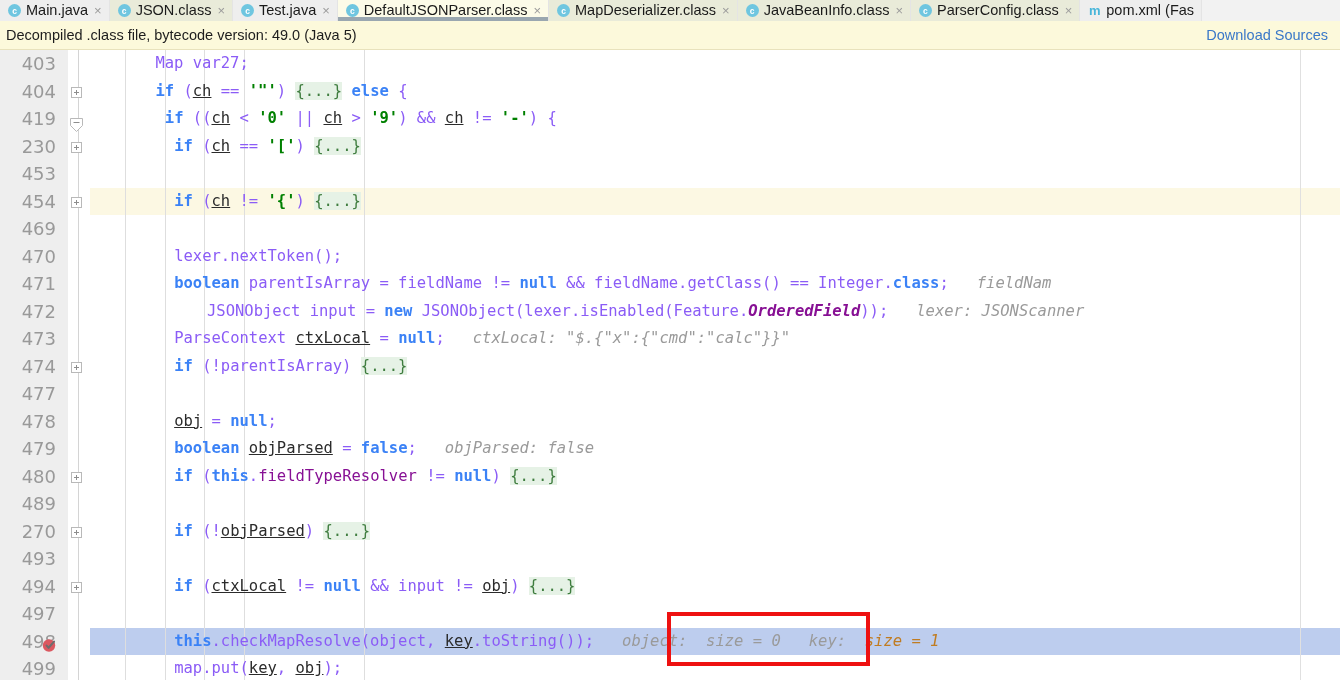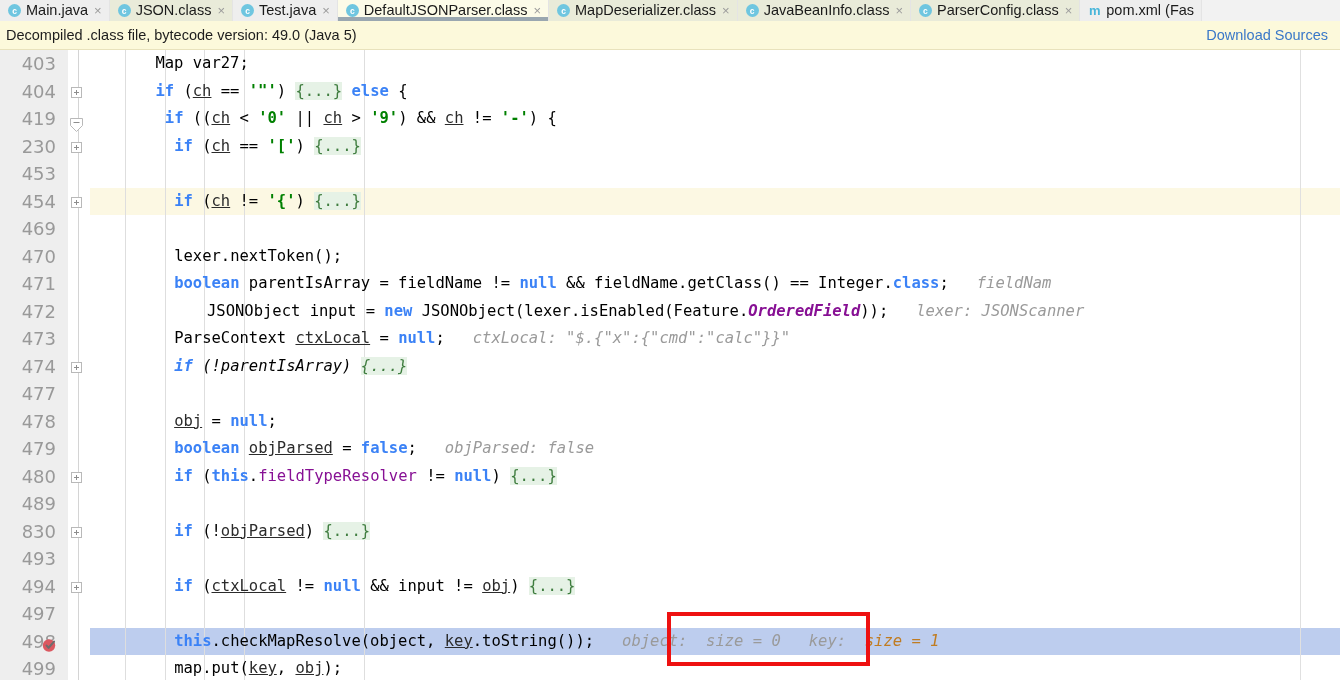--- a/index.html
+++ b/index.html
@@ -123,21 +123,21 @@
   .ig{position:absolute;top:0;width:1px;height:630px;background:#dedede;}
   .rmargin{position:absolute;top:0;width:1px;height:630px;background:#e0e0e0;}
 
   
   .kw{color:#3b82f6;font-weight:bold;}
   .str{color:#008000;font-weight:bold;}
   .fold{background:#e6f2e6;color:#3f7d3f;}
   .var{color:#2b2b2b;text-decoration:underline;}
   .fld{color:#871094;}
   .fldb{color:#871094;font-weight:bold;font-style:italic;}
-  .plain{color:#000000;}
+  .plain{color:#8b5cf6;}
   .hint{color:#9a9a9a;font-style:italic;}
   .hintval{color:#c07c22;font-style:italic;}
 
   
   .annot{
     position:absolute;border:4px solid #ee1111;box-sizing:border-box;
     z-index:20;pointer-events:none;
   }
 </style>
 </head>
@@ -253,21 +253,21 @@
           <div class="lnum">472</div>
           <div class="code" style="left: 179px; margin-left: 28px;"><span class="plain">JSONObject input = </span><span class="kw">new</span><span class="plain"> JSONObject(lexer.isEnabled(Feature.</span><span class="fldb">OrderedField</span><span class="plain">));</span><span class="hint">   lexer: JSONScanner</span></div>
         </div>
         <div class="row">
           <div class="lnum">473</div>
           <div class="code" style="left: 174.15px;"><span class="plain">ParseContext </span><span class="var">ctxLocal</span><span class="plain"> = </span><span class="kw">null</span><span class="plain">;</span><span class="hint">   ctxLocal: "$.{"x":{"cmd":"calc"}}"</span></div>
         </div>
         <div class="row">
           <div class="lnum">474</div>
           <div class="foldmark plus"></div>
-          <div class="code" style="left: 174.15px; font-style: italic;"><span class="kw">if</span><span class="plain"> (!parentIsArray) </span><span class="fold">{...}</span></div>
+          <div class="code" style="left: 174.15px;"><span class="kw">if</span><span class="plain"> (!parentIsArray) </span><span class="fold">{...}</span></div>
         </div>
         <div class="row">
           <div class="lnum">477</div>
           <div class="code" style="left: 90px;"></div>
         </div>
         <div class="row">
           <div class="lnum">478</div>
           <div class="code" style="left: 174.15px;"><span class="var">obj</span><span class="plain"> = </span><span class="kw">null</span><span class="plain">;</span></div>
         </div>
         <div class="row">
@@ -277,21 +277,21 @@
         <div class="row">
           <div class="lnum">480</div>
           <div class="foldmark plus"></div>
           <div class="code" style="left: 174.15px;"><span class="kw">if</span><span class="plain"> (</span><span class="kw">this</span><span class="plain">.</span><span class="fld">fieldTypeResolver</span><span class="plain"> != </span><span class="kw">null</span><span class="plain">) </span><span class="fold">{...}</span></div>
         </div>
         <div class="row">
           <div class="lnum">489</div>
           <div class="code" style="left: 90px;"></div>
         </div>
         <div class="row">
-          <div class="lnum">830</div>
+          <div class="lnum">270</div>
           <div class="foldmark plus"></div>
           <div class="code" style="left: 174.15px;"><span class="kw">if</span><span class="plain"> (!</span><span class="var">objParsed</span><span class="plain">) </span><span class="fold">{...}</span></div>
         </div>
         <div class="row">
           <div class="lnum">493</div>
           <div class="code" style="left: 90px;"></div>
         </div>
         <div class="row">
           <div class="lnum">494</div>
           <div class="foldmark plus"></div>

